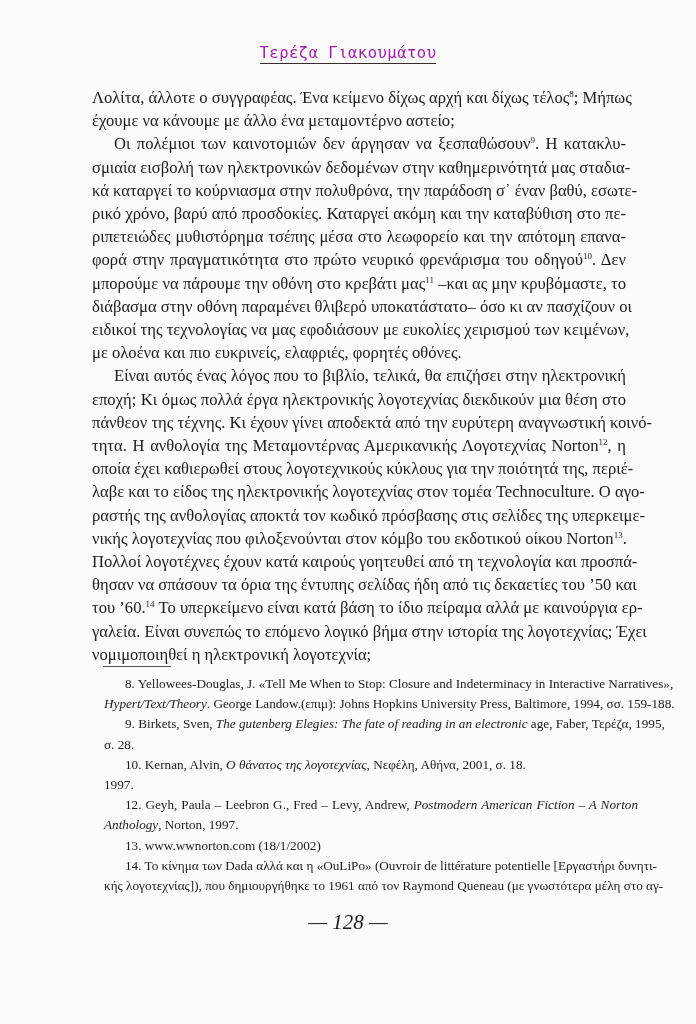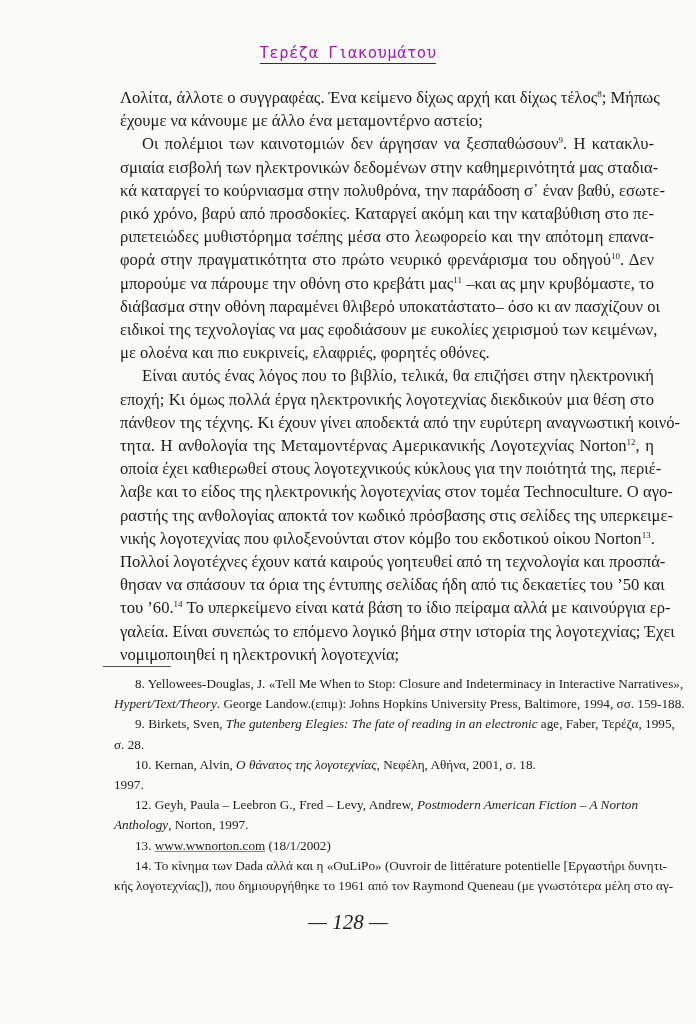--- a/index.html
+++ b/index.html
@@ -9,38 +9,38 @@
   }
   .header {
     position: absolute; top: 44px; left: 0; width: 696px; text-align: center;
   }
   .header span {
     font-family: "DejaVu Sans Mono", "Liberation Mono", monospace;
     font-size: 15.5px; color: #a21caf; letter-spacing: 0.5px;
     border-bottom: 1.5px solid #3a2a2a; padding-bottom: 1px;
   }
   .body-text {
-    position: absolute; top: 86px; left: 120px; width: 534px;
+    position: absolute; top: 86px; left: 92px; width: 534px;
     font-size: 16.6px; line-height: 23.2px; text-align: justify;
   }
   .body-text p { margin: 0; }
   .line { display: block; text-align: justify; text-align-last: justify; white-space: nowrap; }
   .line.last { text-align-last: left; }
   sup { font-size: 9px; line-height: 0; vertical-align: 6px; }
   .separator { position: absolute; top: 666px; left: 103px; width: 68px; height: 0; border-top: 1px solid #555; }
   .footnotes {
     position: absolute; top: 674px; left: 104px; width: 534px;
     font-size: 13.2px; line-height: 20.2px;
   }
   .fn { margin: 0; }
-  .fn .l { display: block; white-space: nowrap; text-align: justify; text-align-last: justify; margin-left: 10px; }
+  .fn .l { display: block; white-space: nowrap; text-align: justify; text-align-last: justify; }
   .fn .l.first { padding-left: 21px; }
   .fn .l.last { text-align-last: left; }
   .fn i { font-style: italic; }
-  .link { text-decoration: underline; text-decoration-color: #888; }
+  .link { text-decoration-color: #888; }
   .page-number {
     position: absolute; top: 910px; left: 0; width: 696px; text-align: center;
     font-size: 21px; font-style: italic;
   }
 </style>
 </head>
 <body>
 
 <div class="header">
   <span>Τερέζα Γιακουμάτου</span>

